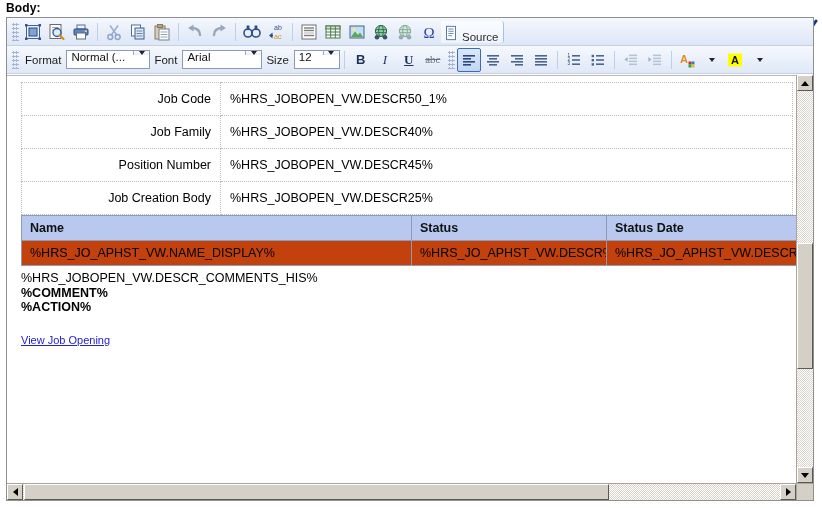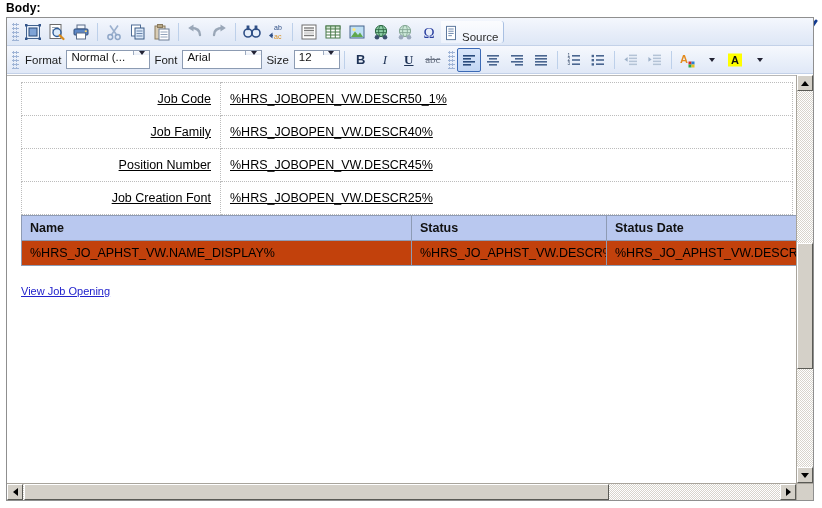--- a/index.html
+++ b/index.html
@@ -194,21 +194,20 @@
     table-layout: fixed;
   }
   table.fields td {
     border: 1px dotted #bcbcbc;
     height: 33px;
     font-size: 12.5px;
     color: #000000;
     padding: 0 9px;
     box-sizing: border-box;
     vertical-align: middle;
-    text-decoration: underline;
   }
   table.fields td.lab {
     width: 199px;
     text-align: right;
     padding-right: 9px;
     white-space: nowrap;
   }
   table.fields td.val {
     text-align: left;
     white-space: nowrap;
@@ -719,21 +718,21 @@
               </tr>
               <tr>
                 <td class="lab">Job Family</td>
                 <td class="val">%HRS_JOBOPEN_VW.DESCR40%</td>
               </tr>
               <tr>
                 <td class="lab">Position Number</td>
                 <td class="val">%HRS_JOBOPEN_VW.DESCR45%</td>
               </tr>
               <tr>
-                <td class="lab">Job Creation Font</td>
+                <td class="lab">Job Creation Body</td>
                 <td class="val">%HRS_JOBOPEN_VW.DESCR25%</td>
               </tr>
             </tbody>
           </table>
 
 
           <table class="approval">
             <thead>
               <tr>
                 <th class="col-name">Name</th>
@@ -743,20 +742,25 @@
             </thead>
             <tbody>
               <tr>
                 <td class="col-name">%HRS_JO_APHST_VW.NAME_DISPLAY%</td>
                 <td class="col-status">%HRS_JO_APHST_VW.DESCR%</td>
                 <td class="col-date">%HRS_JO_APHST_VW.DESCR2</td>
               </tr>
             </tbody>
           </table>
 
+          <div class="para">
+            <div>%HRS_JOBOPEN_VW.DESCR_COMMENTS_HIS%</div>
+            <div class="bold">%COMMENT%</div>
+            <div class="bold">%ACTION%</div>
+          </div>
 
           <a class="link">View Job Opening</a>
 
         </div>
       </div>
 
       <div class="vscroll">
         <div class="sb-btn sb-up">
             <span class="tri tri-up"></span>
           </div>

